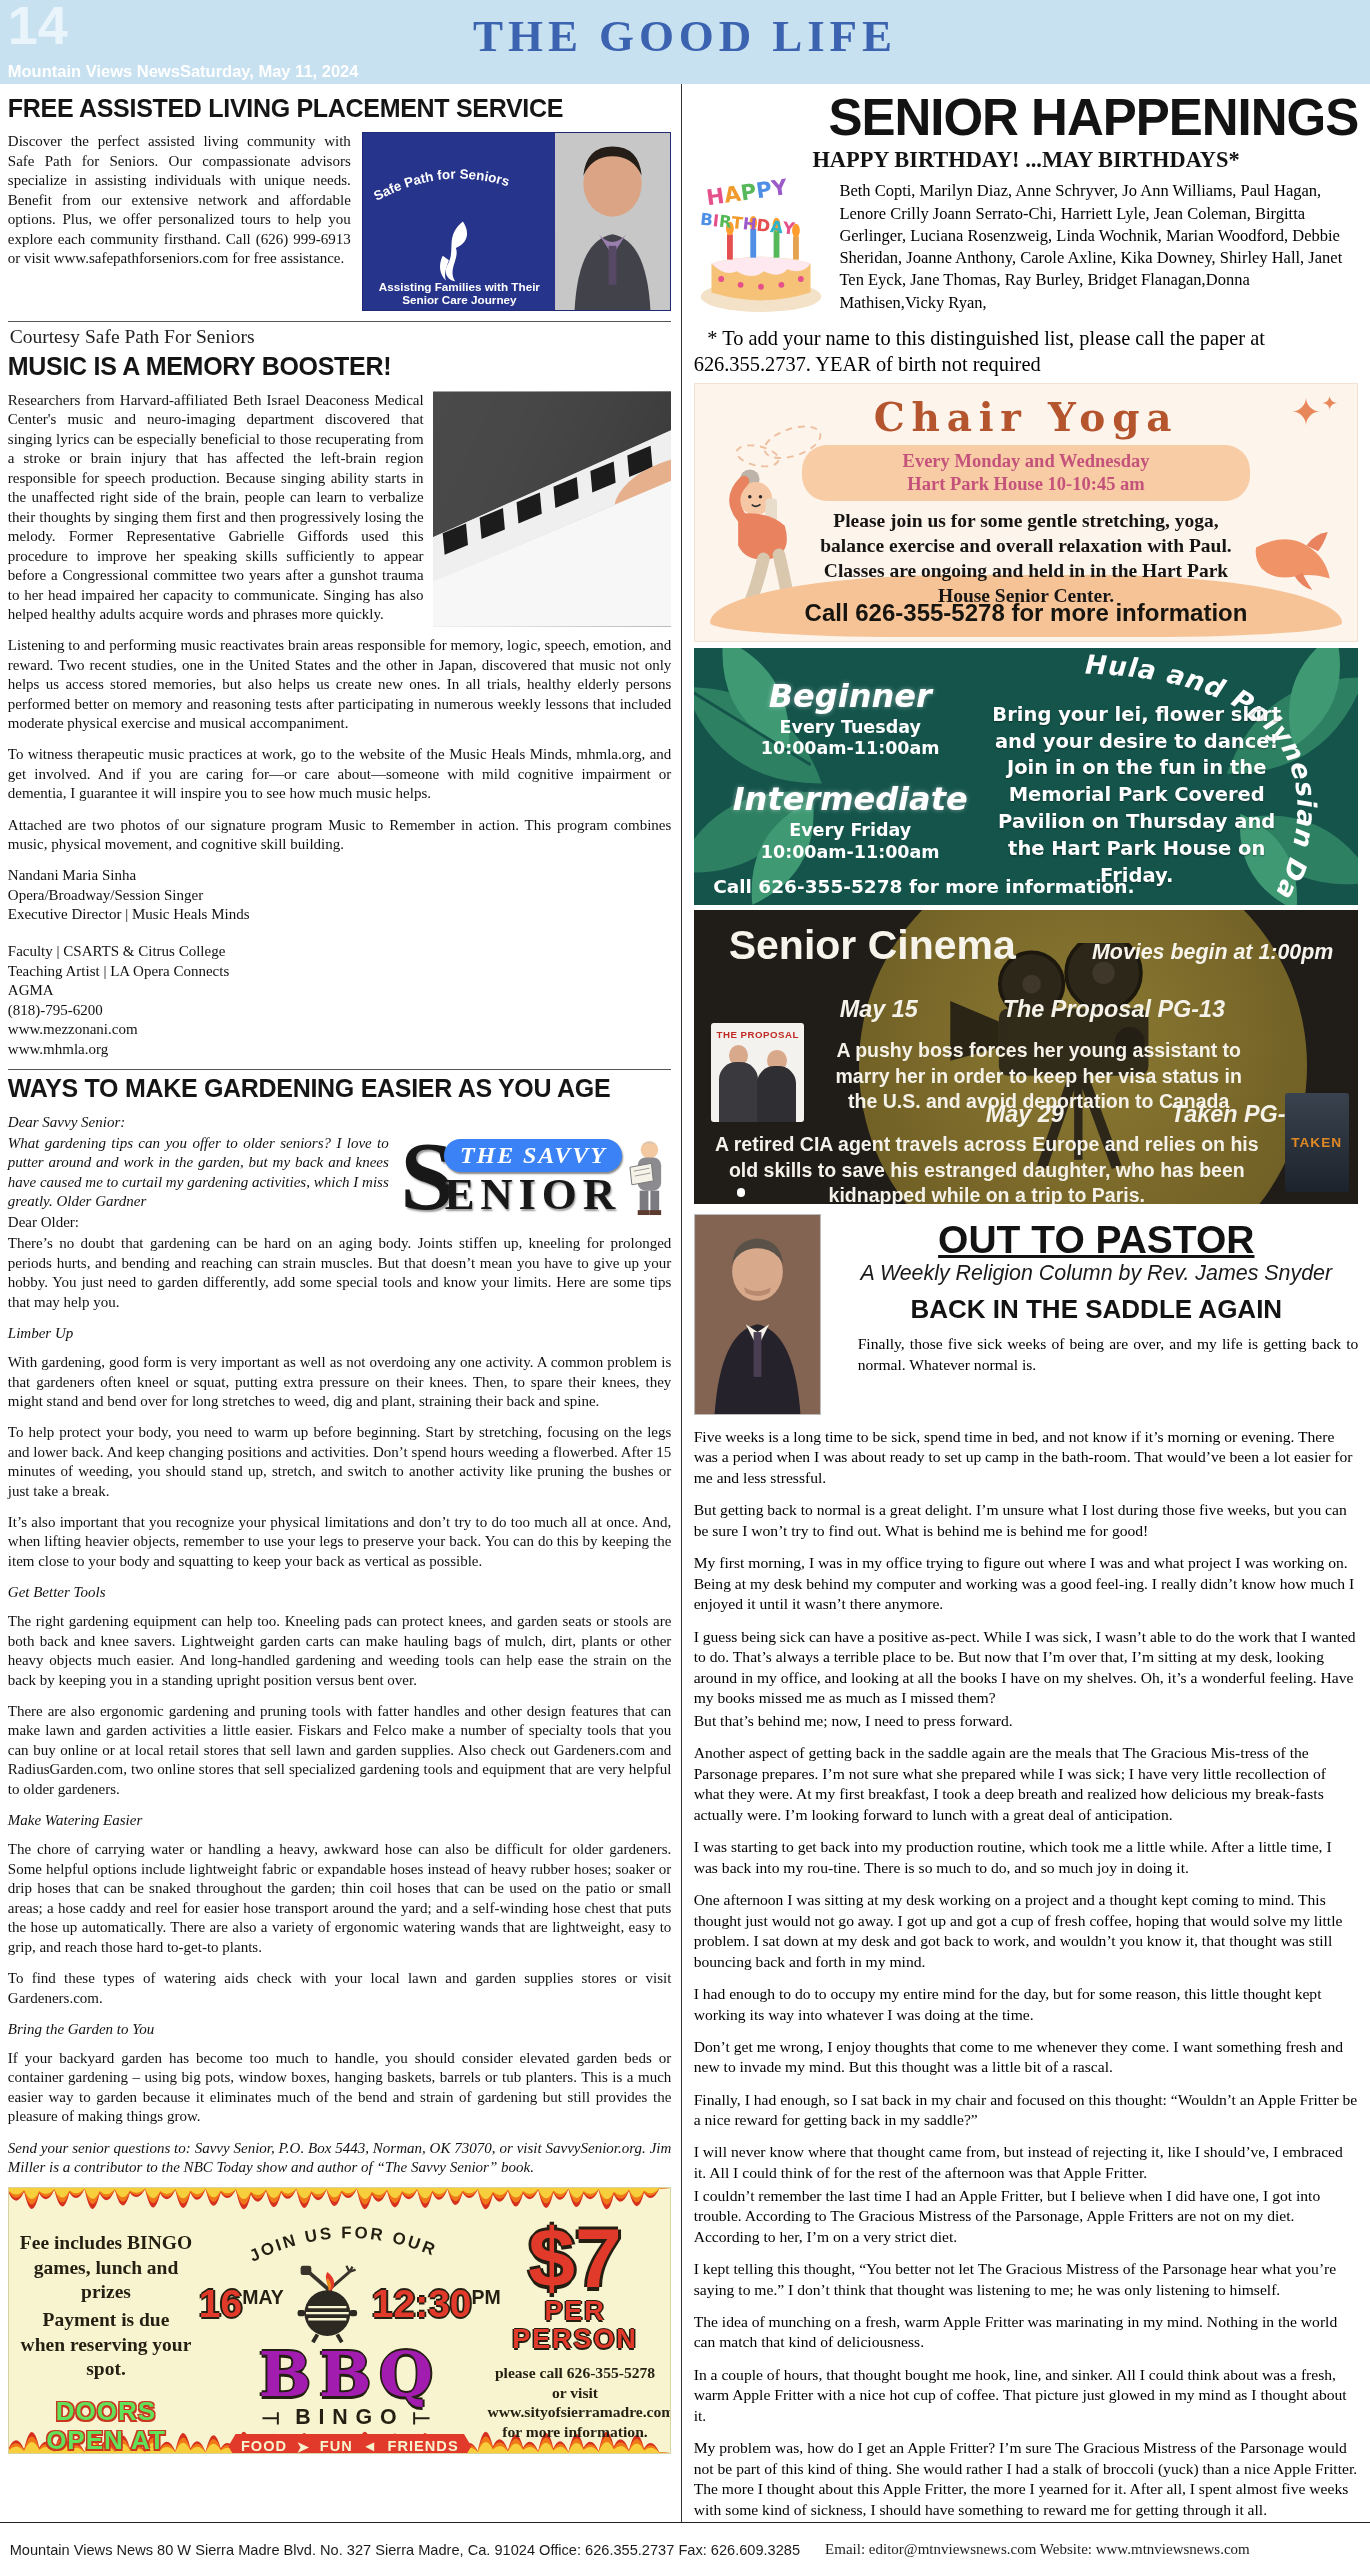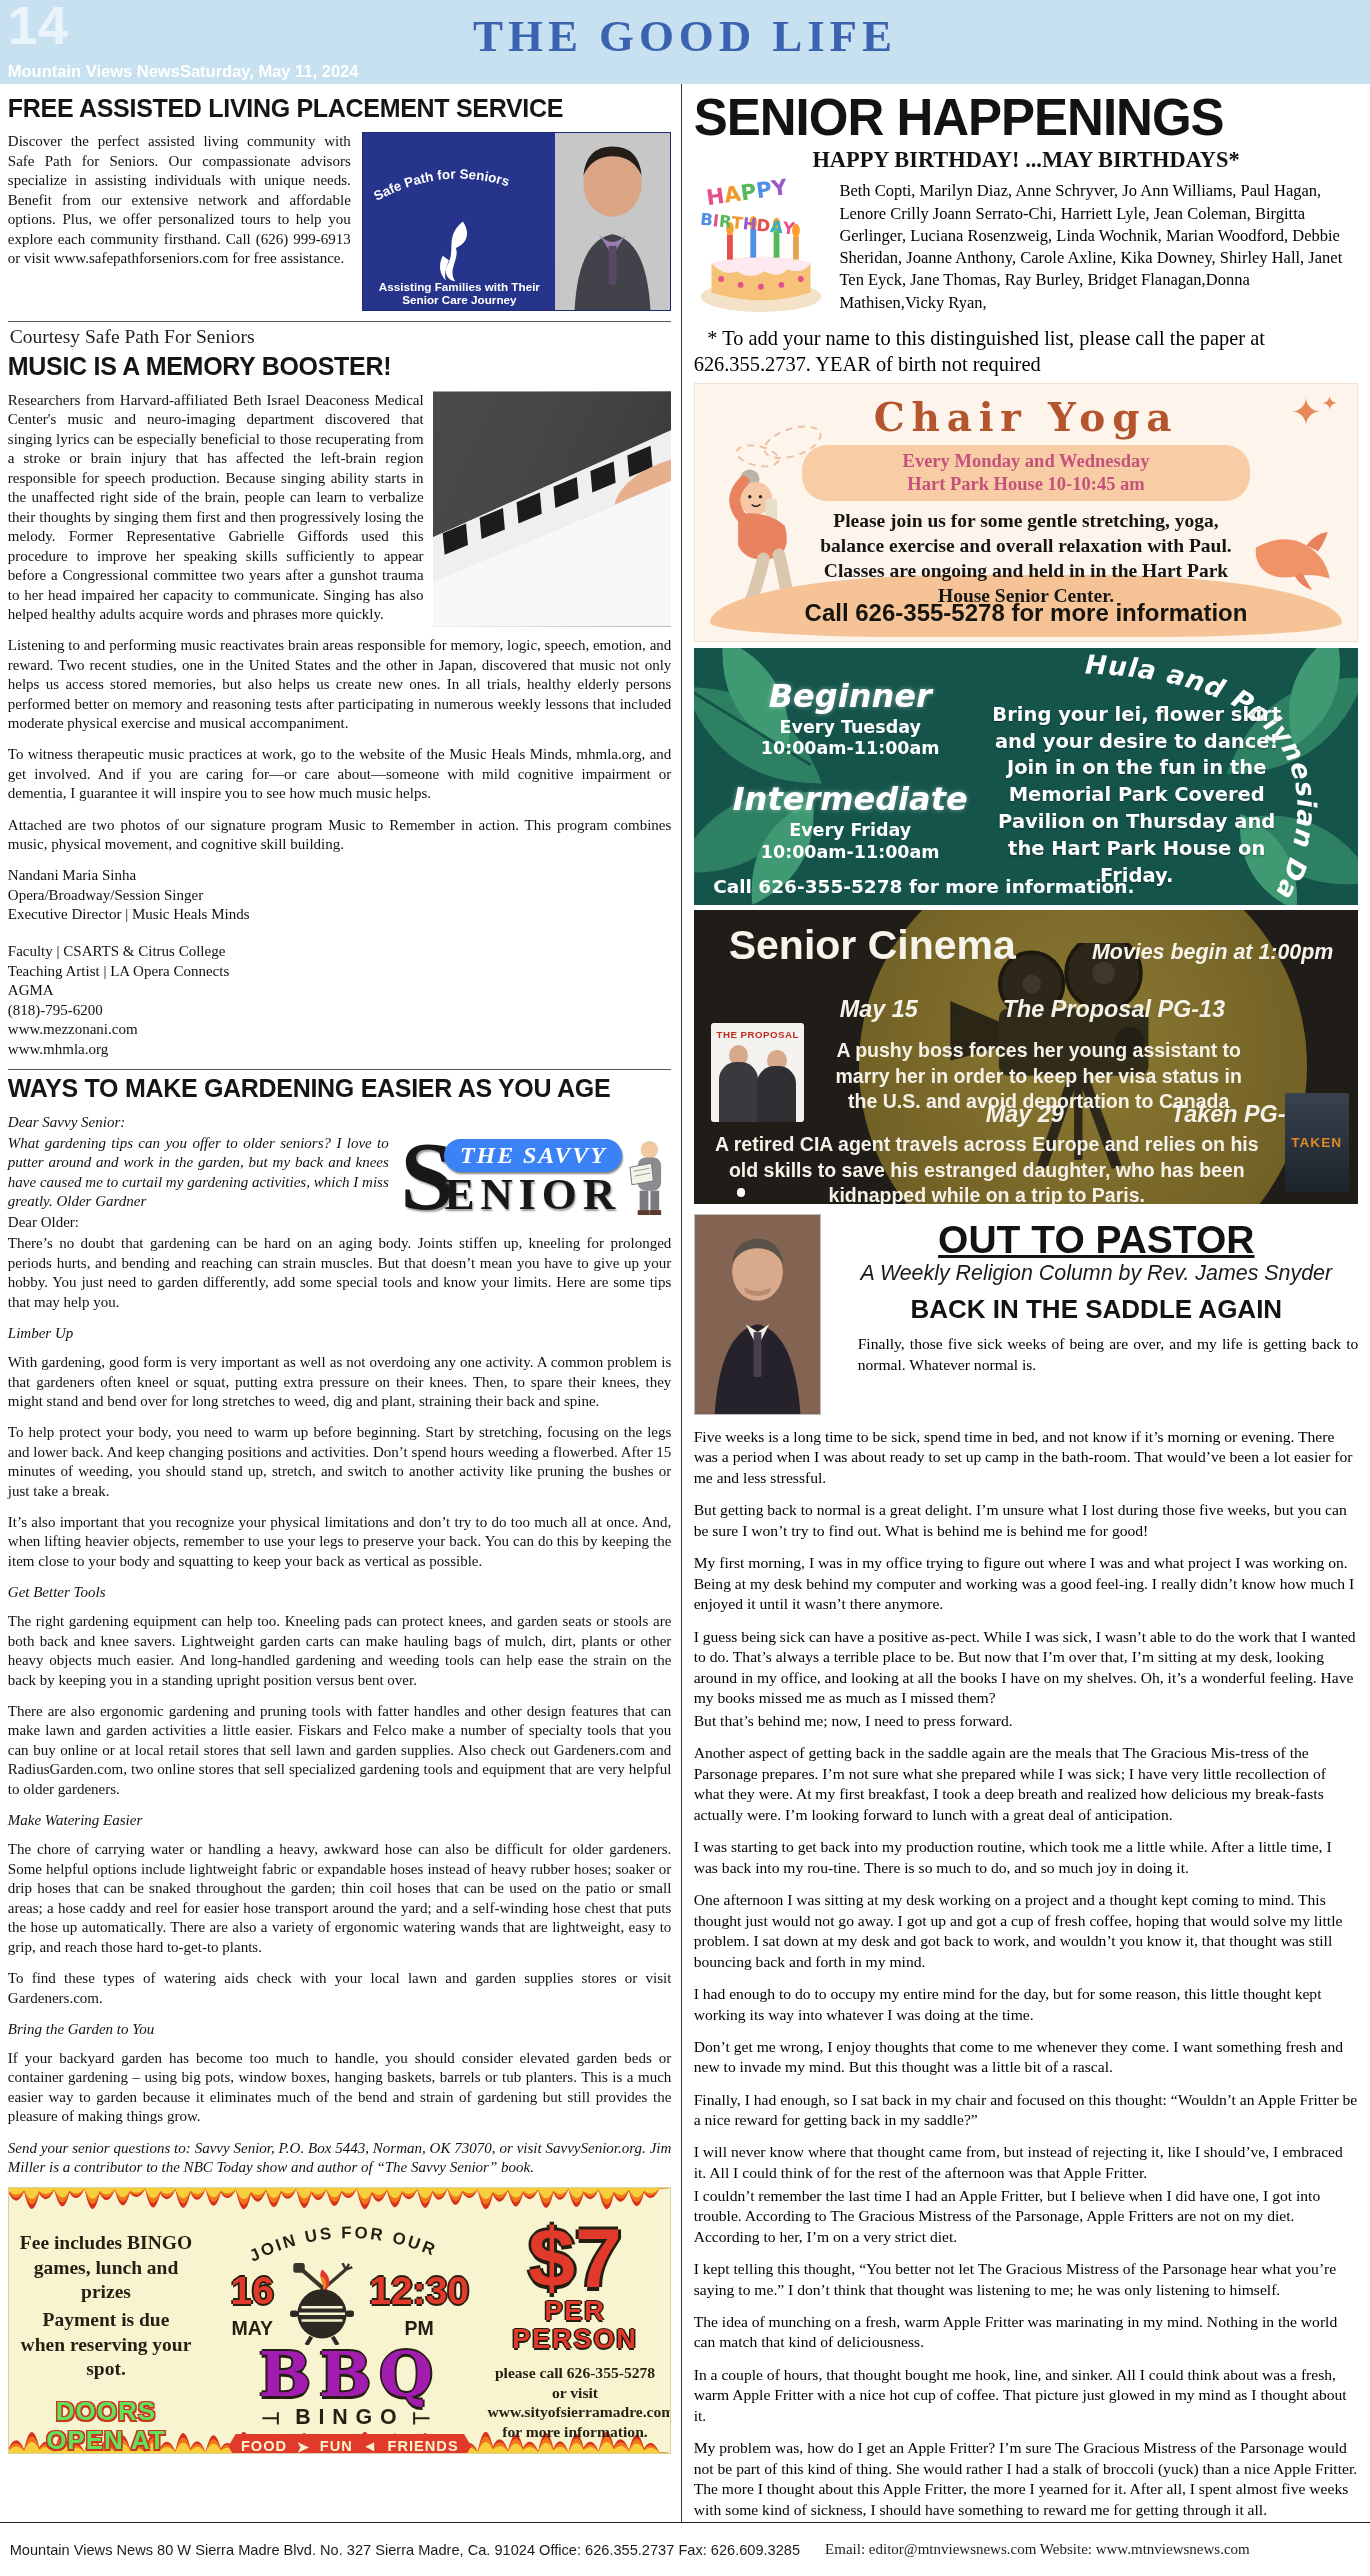--- a/index.html
+++ b/index.html
@@ -47,33 +47,33 @@
   .flames{position:absolute;left:0;width:100%;height:43px;}
   .flames.top{top:0;transform:scaleY(-1);}
   .flames.bot{bottom:0;}
   .bbq-left{position:absolute;left:9.7px;top:43px;width:175px;text-align:center;}
   .bbq-fee{font:700 19.5px/1.25 "Liberation Serif",serif;color:#241f12;margin:0;}
   .bbq-pay{font:700 19.5px/1.25 "Liberation Serif",serif;color:#241f12;margin:3.9px 0 0 0;}
   .bbq-doors{margin-top:15.6px;font:900 26px/1.1 "Liberation Sans",sans-serif;color:#62e25a;letter-spacing:1px;text-shadow:-1.5px -1.5px 0 #c9371f,1.5px -1.5px 0 #c9371f,-1.5px 1.5px 0 #c9371f,1.5px 1.5px 0 #c9371f;}
   .bbq-center{position:absolute;left:190px;top:29px;width:302px;text-align:center;}
   .join-arc{width:253px;height:54px;margin:0 auto;display:block;}
   .bbq-when{display:flex;align-items:center;justify-content:center;gap:9.7px;margin-top:-7.8px;}
-  .bbq-date,.bbq-time{display:flex;flex-direction:column;line-height:0.9;}
+  .bbq-date,.bbq-time{display:flex;flex-direction:row;line-height:0.9;}
   .bbq-big{font:900 39px "Liberation Sans",sans-serif;color:#e23a2a;text-shadow:-1.9px 0 #241f12,1.9px 0 #241f12,0 -1.9px #241f12,0 1.9px #241f12;}
   .bbq-small{font:800 19.5px "Liberation Sans",sans-serif;color:#241f12;margin-top:3.9px;}
   .bbq-title{font:900 62px/0.9 "DejaVu Serif",serif;color:#a21caf;letter-spacing:7.8px;text-shadow:-1.9px 0 #241f12,1.9px 0 #241f12,0 -1.9px #241f12,0 2.9px #241f12;margin-top:1.9px;}
   .bbq-bingo{font:800 21.4px "Liberation Sans",sans-serif;color:#241f12;letter-spacing:7.8px;margin-top:1.9px;display:flex;align-items:center;justify-content:center;gap:7.8px;}
   .dash{font-weight:800;color:#241f12;}
   .bbq-ribbon{margin:3.9px auto 0 auto;width:243px;background:#e23a2a;color:#f8f4cf;font:700 14.6px "Liberation Sans",sans-serif;letter-spacing:1px;padding:3.9px 0;clip-path:polygon(3% 0,97% 0,100% 50%,97% 100%,3% 100%,0 50%);display:flex;justify-content:center;gap:9.7px;}
   .bbq-right{position:absolute;right:7.8px;top:33px;width:175px;text-align:center;}
   .bbq-price{font:900 84px/0.9 "Liberation Sans",sans-serif;color:#e23a2a;text-shadow:-2.9px 0 #241f12,2.9px 0 #241f12,0 -2.9px #241f12,0 3.9px #241f12;}
   .bbq-per{font:900 27px/1.05 "Liberation Sans",sans-serif;color:#e23a2a;letter-spacing:1.9px;text-shadow:-1.5px 0 #241f12,1.5px 0 #241f12,0 -1.5px #241f12,0 1.5px #241f12;}
   .bbq-contact{font:700 15.6px/1.25 "Liberation Serif",serif;color:#241f12;margin:9.7px 0 0 0;}
   
-  .hap-title{font:800 51px/1 "Liberation Sans",sans-serif;letter-spacing:-1px;text-align:left;margin:1.9px 0 3.9px 0;color:#131313;}
+  .hap-title{font:800 51px/1 "Liberation Sans",sans-serif;letter-spacing:-1px;text-align:right;margin:1.9px 0 3.9px 0;color:#131313;}
   .hap-sub{font:700 22.4px "Liberation Serif",serif;text-align:center;margin:0 0 5.8px 0;color:#131313;}
   .hap-row{display:flex;gap:11.7px;}
   .cake{flex:0 0 134px;height:136px;position:relative;}
   .hap-names{flex:1;font:16.5px/1.35 "Liberation Serif",serif;margin:1.9px 0 0 0;}
   .hap-note{font:20.4px/1.25 "Liberation Serif",serif;margin:11.7px 0 5.8px 0;text-indent:13.6px;}
   
   .yoga{position:relative;height:257px;background:#fdf4ec;overflow:hidden;margin-top:5.8px;border:1px solid #f3e2d4;}
   .yoga-lady{position:absolute;left:3.9px;top:33px;}
   .yoga-sparkle{position:absolute;right:19.5px;top:9.7px;color:#e8875a;font-size:37px;line-height:1;}
   .yoga-sparkle .s2{font-size:19.5px;vertical-align:top;}

